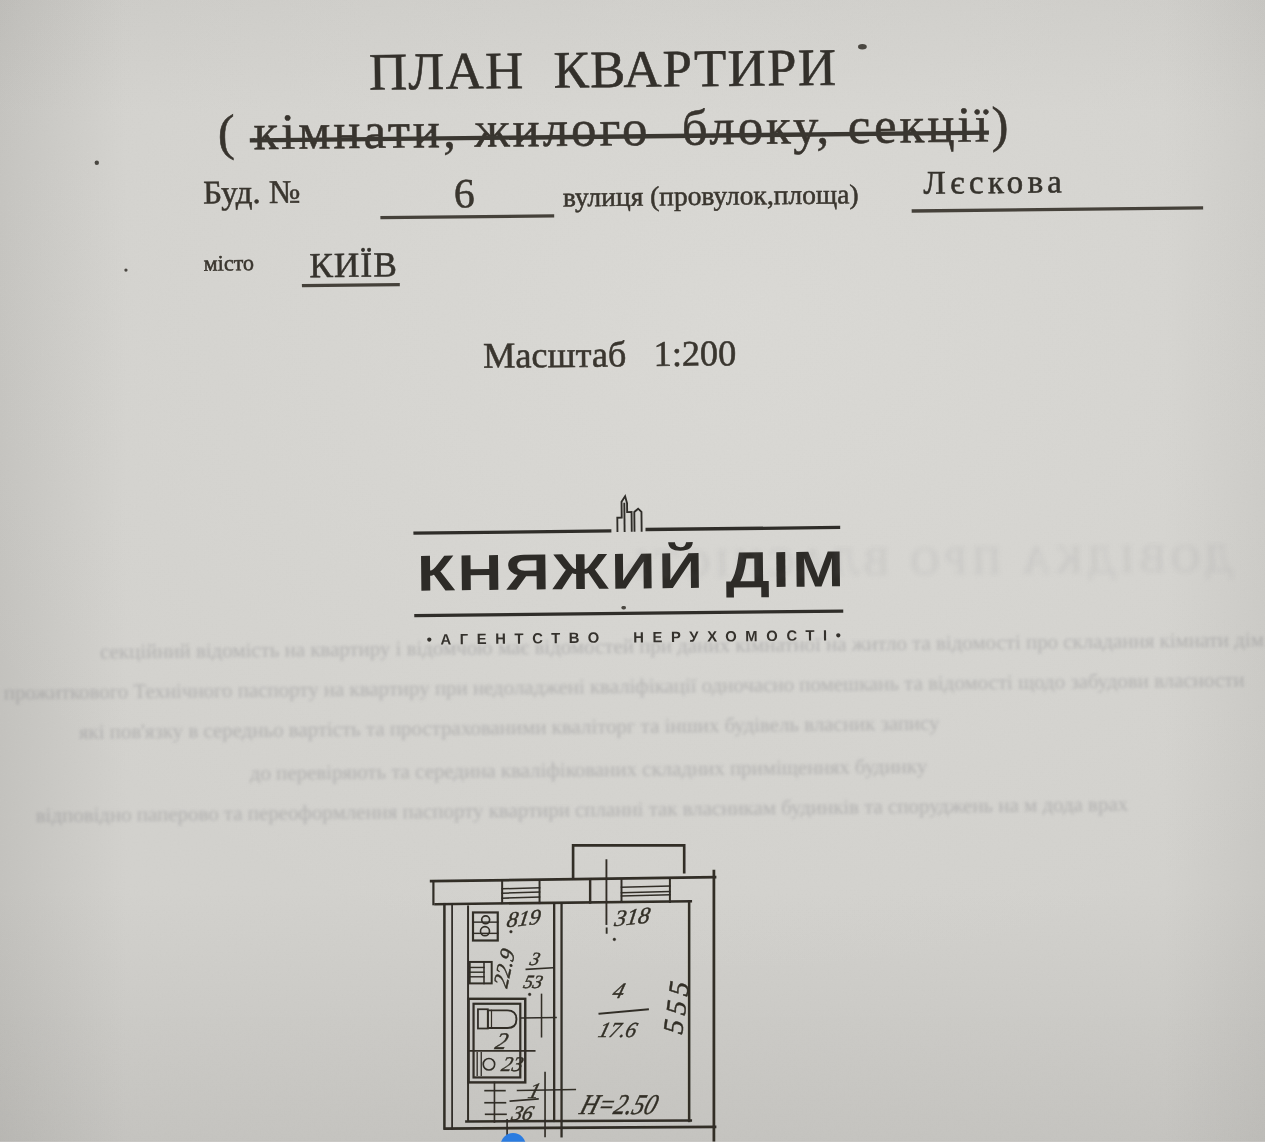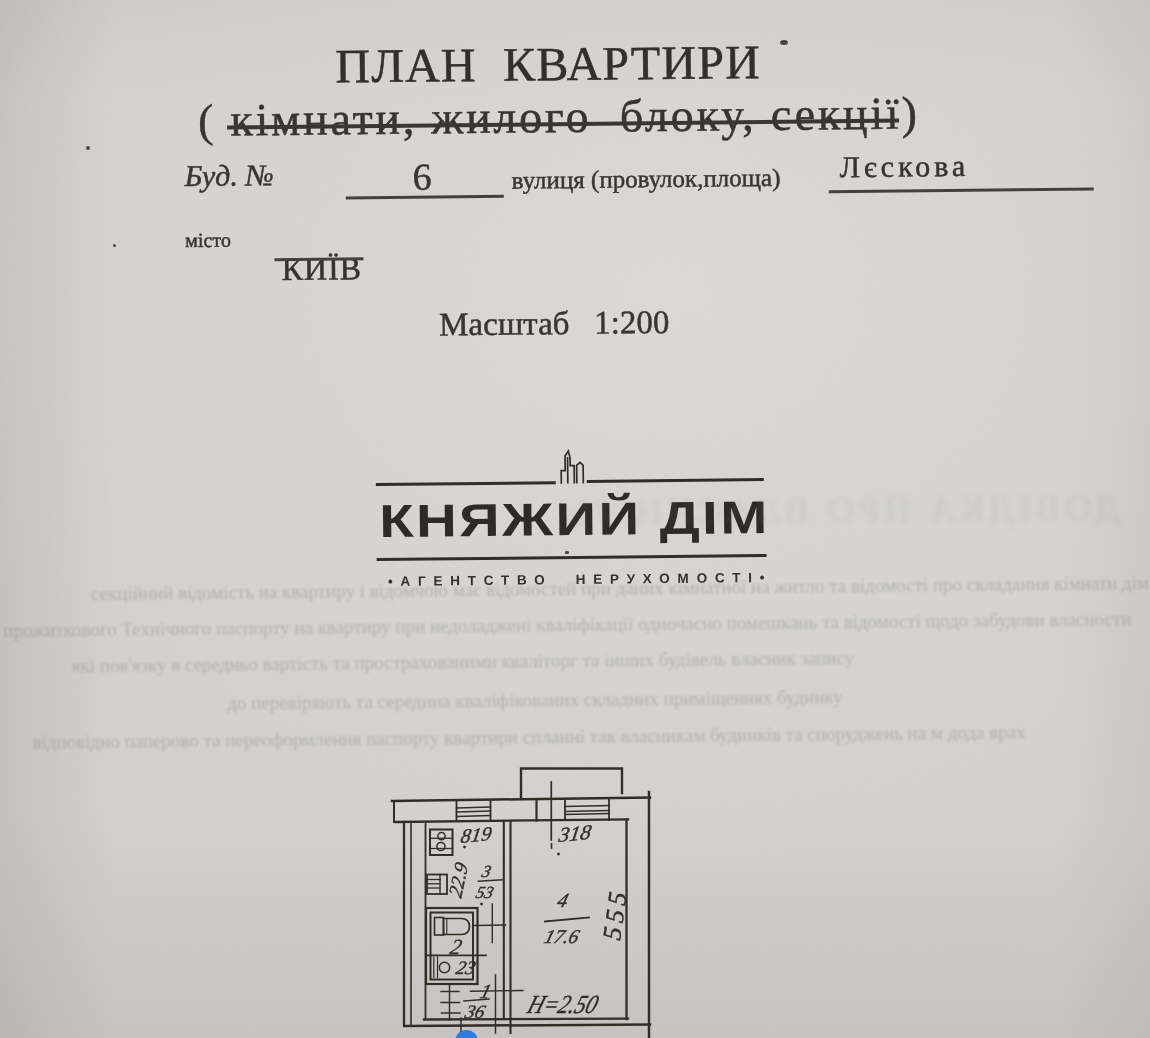--- a/index.html
+++ b/index.html
@@ -13,21 +13,21 @@
         linear-gradient(to top, rgba(108,106,103,0.13), rgba(108,106,103,0) 22%),
         linear-gradient(to bottom, rgba(118,116,112,0.07), rgba(118,116,112,0) 10%);
   }
   .rot{position:absolute;left:0;top:0;width:1150px;height:1038px;
        transform:rotate(-0.6deg);transform-origin:575px 500px;}
   .abs{position:absolute;white-space:nowrap;}
   
   .title{left:340px;top:36px;font-size:48px;letter-spacing:1.2px;color:#33302b;}
   .sub{left:202px;top:90px;font-size:46px;letter-spacing:2.8px;color:#38342e;}
   .strike{left:231px;top:122px;width:672px;height:4px;background:#3a3731;}
-  .l3{left:188px;top:155px;font-size:30px;color:#3a362f;font-style:italic;}
+  .l3{left:188px;top:155px;font-size:30px;color:#3a362f;}
   .l4{left:188px;top:225px;font-size:20px;color:#3a362f;}
   .uline{position:absolute;background:#45413a;height:2.5px;}
   .scale{left:441px;top:305px;font-size:33px;letter-spacing:0px;color:#3a362f;}
   
   .logoname{left:379px;top:492px;font-size:46px;font-weight:bold;
             font-family:"Liberation Sans",sans-serif;color:#2d2b27;letter-spacing:2px;transform:scaleX(1.225);transform-origin:0 0;}
   .logosub{left:387px;top:572px;font-size:13.5px;font-weight:bold;
            font-family:"Liberation Sans",sans-serif;color:#34312c;letter-spacing:7.8px;}
   .rule{position:absolute;background:#2f2d29;}
   
@@ -56,21 +56,21 @@
   <div class="abs title">ПЛАН&nbsp;&nbsp;КВАРТИРИ</div>
   <div class="abs sub">( кімнати, жилого&nbsp; блоку, секції)</div>
   <div class="strike abs"></div>
   <div class="abs l3">Буд. №</div>
   <div class="abs hdr" style="left:416px;top:153px;font-size:38px;color:#3a362f;">6</div>
   <div class="uline" style="left:349px;top:194px;width:158px;"></div>
   <div class="abs hdr" style="left:515px;top:166px;font-size:25px;color:#3a362f;">вулиця (провулок,площа)</div>
   <div class="abs hdr" style="left:843px;top:153px;font-size:30px;letter-spacing:4px;color:#36332d;">Лєскова</div>
   <div class="uline" style="left:832px;top:193px;width:265px;"></div>
   <div class="abs l4">місто</div>
-  <div class="abs hdr" style="left:284px;top:220px;font-size:32px;letter-spacing:1px;color:#36332d;margin-top:28px;">КИЇВ</div>
+  <div class="abs hdr" style="left:284px;top:220px;font-size:32px;letter-spacing:1px;color:#36332d;">КИЇВ</div>
   <div class="uline" style="left:277px;top:255px;width:89px;"></div>
   <div class="abs scale">Масштаб&nbsp;&nbsp; 1:200</div>
 
   <svg class="abs" style="left:556px;top:448px;" width="32" height="36" viewBox="0 0 32 36">
     <g fill="none" stroke="#2f2d29" stroke-width="1.7" stroke-linejoin="miter">
       <path d="M5.5,35.5 L5.5,22.5 L9.5,22.5 L9.5,8 L12.8,3 L14.5,9.5 L14.5,17.5 L18.5,17.5 L18.5,35.5"></path>
       <path d="M21,35.5 L21,17.5 L24.5,14.5 L27.5,17.5 L27.5,35.5"></path>
       <path d="M12,9 L12,35.5"></path>
     </g>
   </svg>

